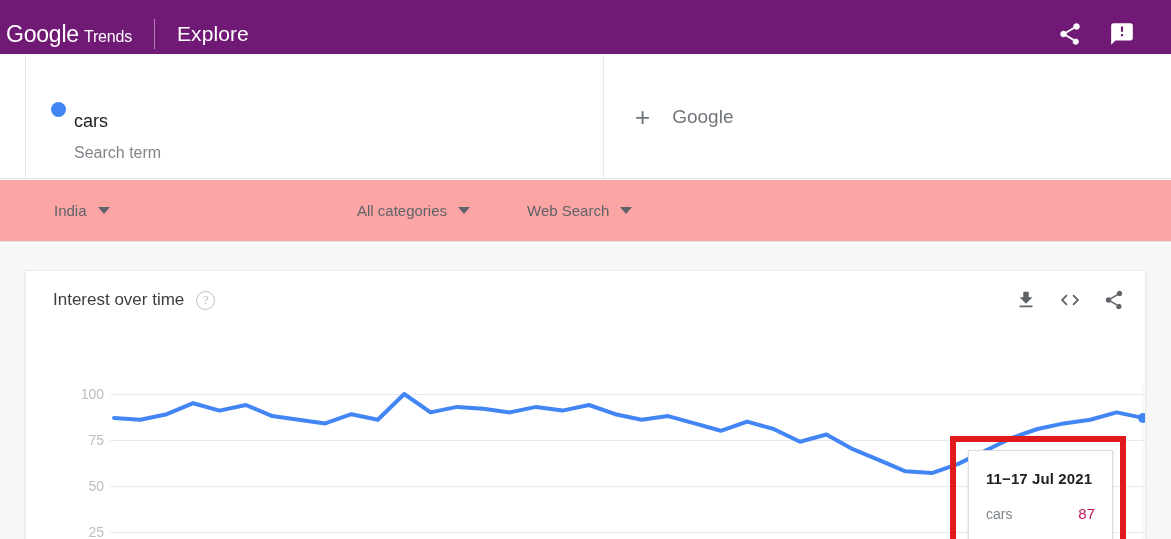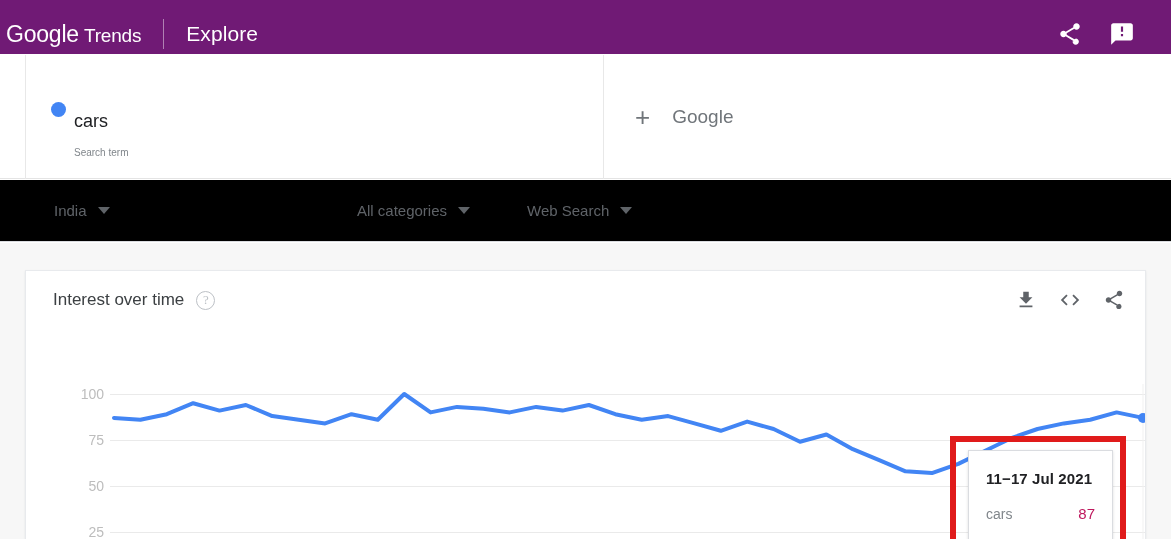--- a/index.html
+++ b/index.html
@@ -18,21 +18,21 @@
     background: #701a75;
     display: flex; align-items: center;
   }
   #brand {
     display: flex; align-items: baseline;
     margin-left: 6px;
     font-size: 23px; color: #ffffff;
     letter-spacing: -0.2px;
   }
   #brand .g-logo { font-size: 23px; font-weight: 400; }
-  #brand .trends-word { font-size: 19px; font-weight: 400; margin-left: 5px; }
+  #brand .trends-word { font-size: 16px; font-weight: 400; margin-left: 5px; }
   #brand-divider {
     width: 1px; height: 30px; background: rgba(255,255,255,0.45);
     margin: 0 22px; align-self: center;
   }
   #explore {
     font-size: 21px; color: #ffffff; font-weight: 400;
     align-self: center; letter-spacing: 0.1px;
   }
   #appbar-actions {
     margin-left: auto; display: flex; align-items: center;
@@ -54,37 +54,37 @@
     border-right: 1px solid #e8e8e8;
     display: flex; align-items: center;
   }
   #term-dot {
     width: 15px; height: 15px; border-radius: 50%;
     background: #4285f4; margin-left: 25px; margin-right: 8px;
     align-self: flex-start; margin-top: 47px; flex: none;
   }
   #term-text { display: flex; flex-direction: column; margin-top: 38px; }
   #term-name { font-size: 18px; color: #202124; line-height: 26px; }
-  #term-type { font-size: 10px; color: #80868b; line-height: 22px; margin-top: 8px; }
+  #term-type { font-size: 16px; color: #80868b; line-height: 22px; margin-top: 8px; }
   #compare-block {
     position: absolute; left: 604px; top: 1px;
     width: 567px; height: 124px;
     display: flex; align-items: center; cursor: pointer;
   }
   #compare-plus {
     font-size: 26px; color: #70757a; font-weight: 300;
     margin-left: 31px; margin-right: 22px; line-height: 1;
   }
   #compare-label { font-size: 19px; color: #70757a; }
 
   
   #filter-bar {
     position: absolute; left: 0; top: 180px;
     width: 1171px; height: 62px;
-    background: #000000;
+    background: #fca5a5;
     border-bottom: 1px solid #dadce0;
     display: flex; align-items: center;
   }
   .filter-item {
     display: flex; align-items: center; cursor: pointer;
     font-size: 15px; color: #5f6368; white-space: nowrap;
   }
   .filter-label { line-height: 20px; }
   .caret {
     width: 0; height: 0; margin-left: 11px;

